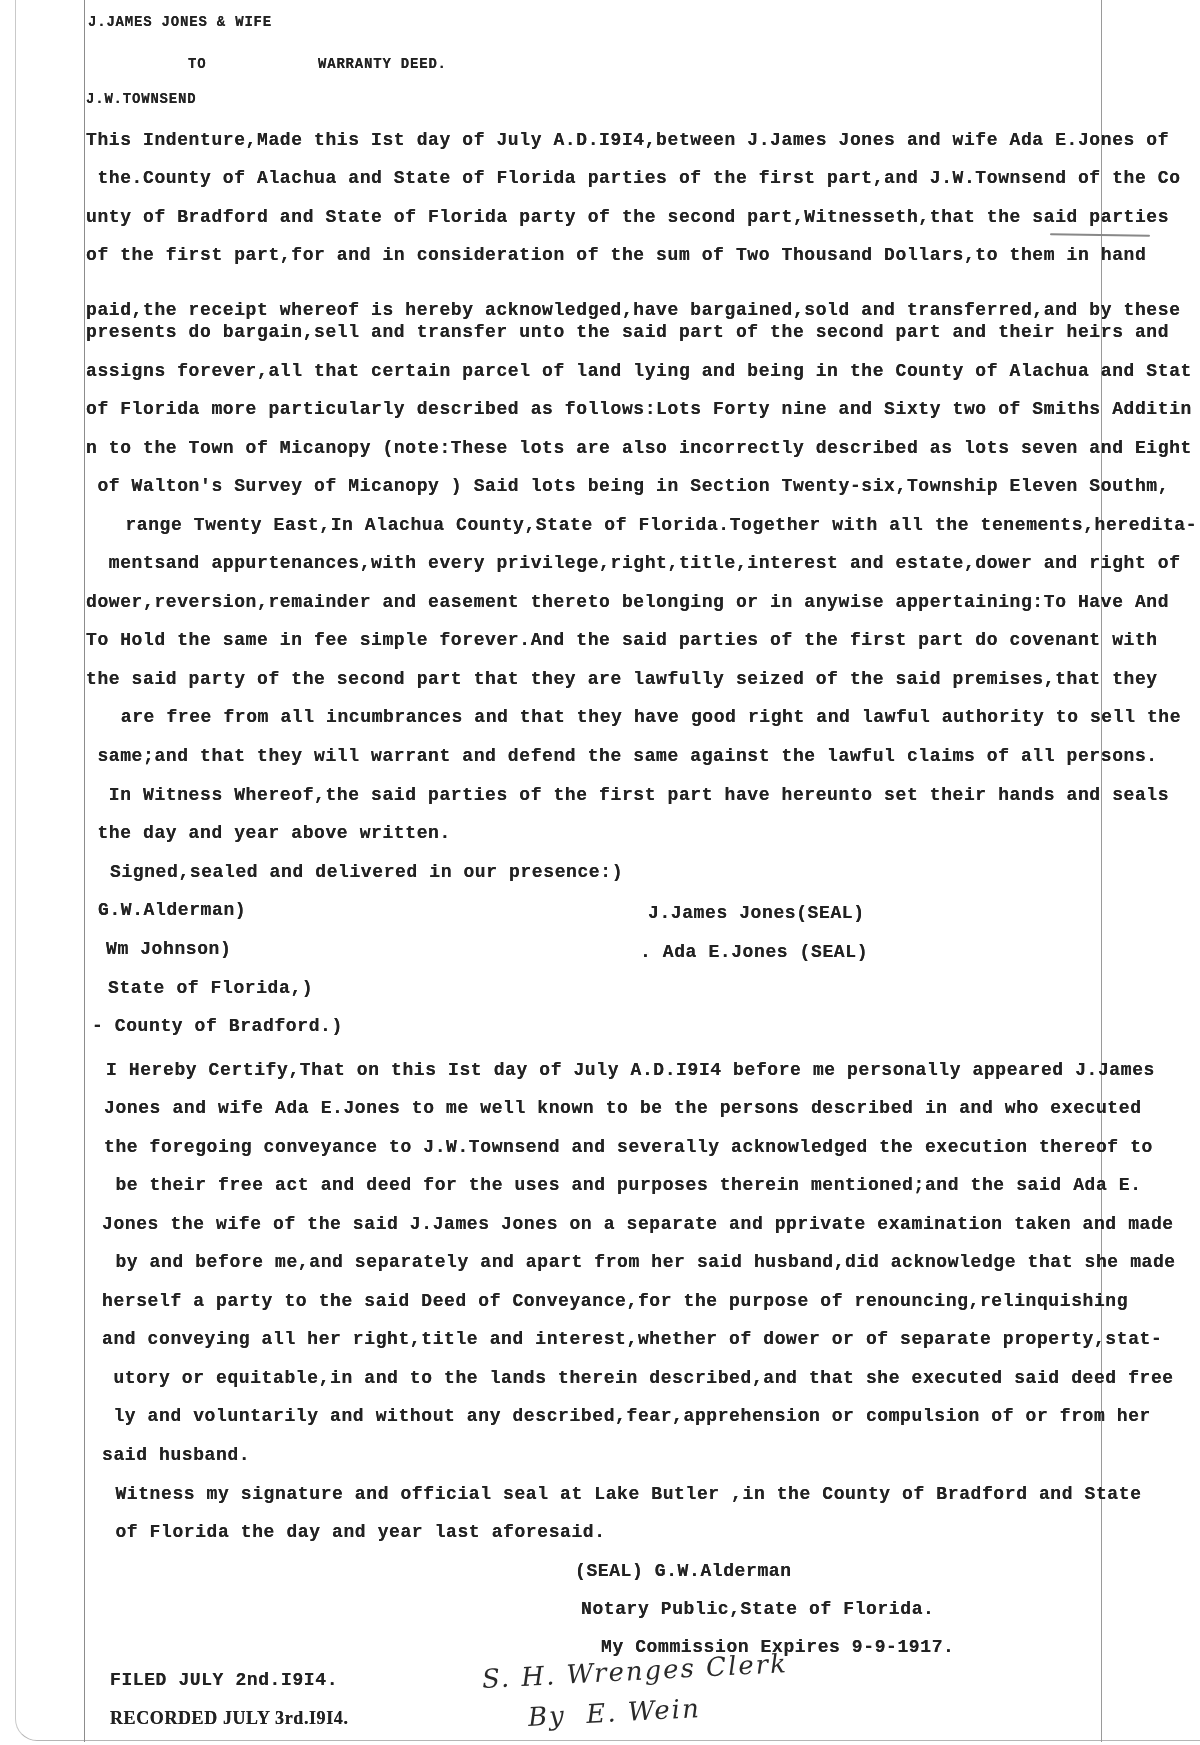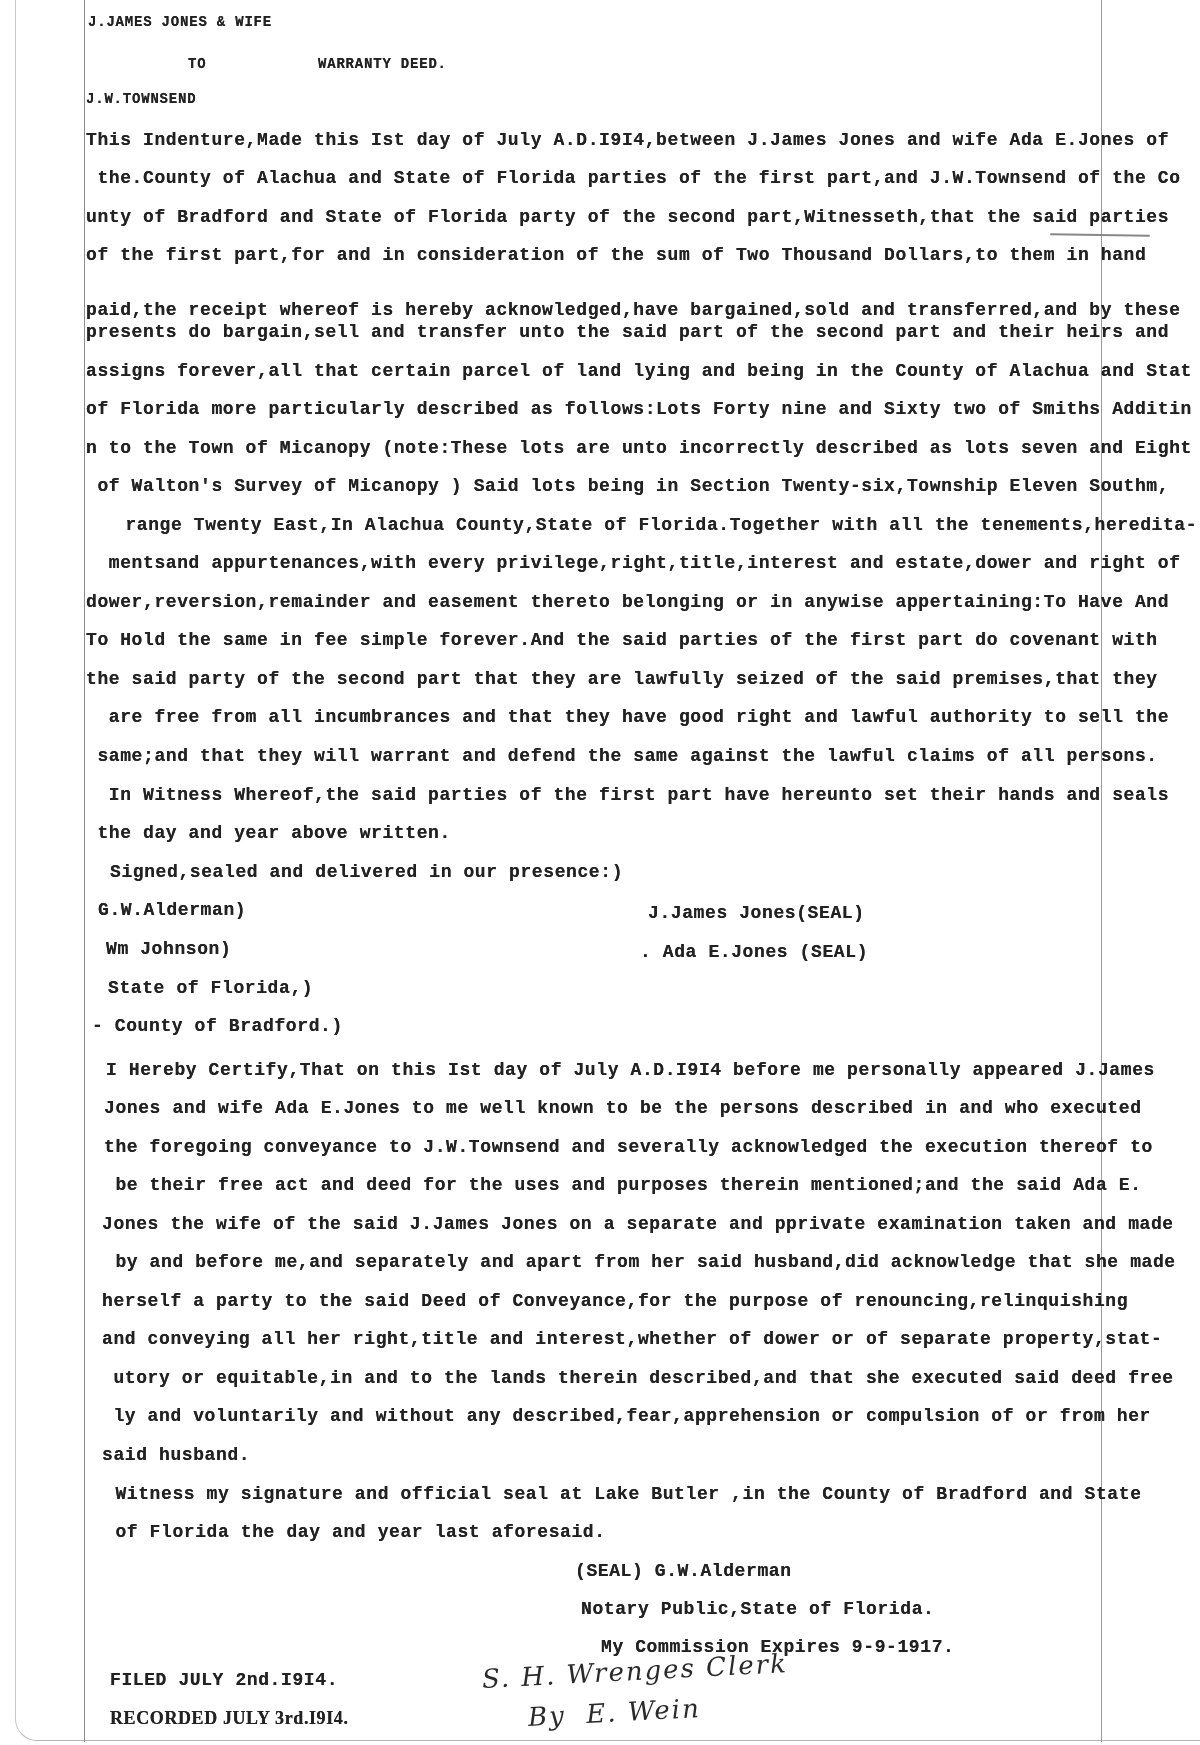--- a/index.html
+++ b/index.html
@@ -93,28 +93,28 @@
 
 <div>
   <div class="line" style="left:86px; top:130px;">This Indenture,Made this Ist day of July A.D.I9I4,between J.James Jones and wife Ada E.Jones of</div>
   <div class="line" style="left:86px; top:168px;"> the.County of Alachua and State of Florida parties of the first part,and J.W.Townsend of the Co</div>
   <div class="line" style="left:86px; top:207px;">unty of Bradford and State of Florida party of the second part,Witnesseth,that the said parties</div>
   <div class="line" style="left:86px; top:245px;">of the first part,for and in consideration of the sum of Two Thousand Dollars,to them in hand</div>
   <div class="line" style="left:86px; top:300px;">paid,the receipt whereof is hereby acknowledged,have bargained,sold and transferred,and by these</div>
   <div class="line" style="left:86px; top:322px;">presents do bargain,sell and transfer unto the said part of the second part and their heirs and</div>
   <div class="line" style="left:86px; top:361px;">assigns forever,all that certain parcel of land lying and being in the County of Alachua and Stat</div>
   <div class="line" style="left:86px; top:399px;">of Florida more particularly described as follows:Lots Forty nine and Sixty two of Smiths Additin</div>
-  <div class="line" style="left:86px; top:438px;">n to the Town of Micanopy (note:These lots are unto incorrectly described as lots seven and Eight</div>
+  <div class="line" style="left:86px; top:438px;">n to the Town of Micanopy (note:These lots are also incorrectly described as lots seven and Eight</div>
   <div class="line" style="left:86px; top:476px;"> of Walton's Survey of Micanopy ) Said lots being in Section Twenty-six,Township Eleven Southm,</div>
   <div class="line" style="left:86px; top:515px;padding-left:28px;"> range Twenty East,In Alachua County,State of Florida.Together with all the tenements,heredita-</div>
   <div class="line" style="left:86px; top:553px;">  mentsand appurtenances,with every privilege,right,title,interest and estate,dower and right of</div>
   <div class="line" style="left:86px; top:592px;">dower,reversion,remainder and easement thereto belonging or in anywise appertaining:To Have And</div>
   <div class="line" style="left:86px; top:630px;">To Hold the same in fee simple forever.And the said parties of the first part do covenant with</div>
   <div class="line" style="left:86px; top:669px;">the said party of the second part that they are lawfully seized of the said premises,that they</div>
-  <div class="line" style="left:86px; top:707px;text-align:right;">  are free from all incumbrances and that they have good right and lawful authority to sell the</div>
+  <div class="line" style="left:98px; top:707px;text-align:right;">  are free from all incumbrances and that they have good right and lawful authority to sell the</div>
   <div class="line" style="left:86px; top:746px;"> same;and that they will warrant and defend the same against the lawful claims of all persons.</div>
   <div class="line" style="left:86px; top:785px;">  In Witness Whereof,the said parties of the first part have hereunto set their hands and seals</div>
   <div class="line" style="left:86px; top:823px;"> the day and year above written.</div>
 </div>
 
 <div>
   <div class="line" style="left:110px; top:862px;">Signed,sealed and delivered in our presence:)</div>
   <div class="line" style="left:98px;  top:900px;">G.W.Alderman)</div>
   <div class="line" style="left:648px; top:903px;">J.James Jones(SEAL)</div>
   <div class="line" style="left:106px; top:939px;">Wm Johnson)</div>

